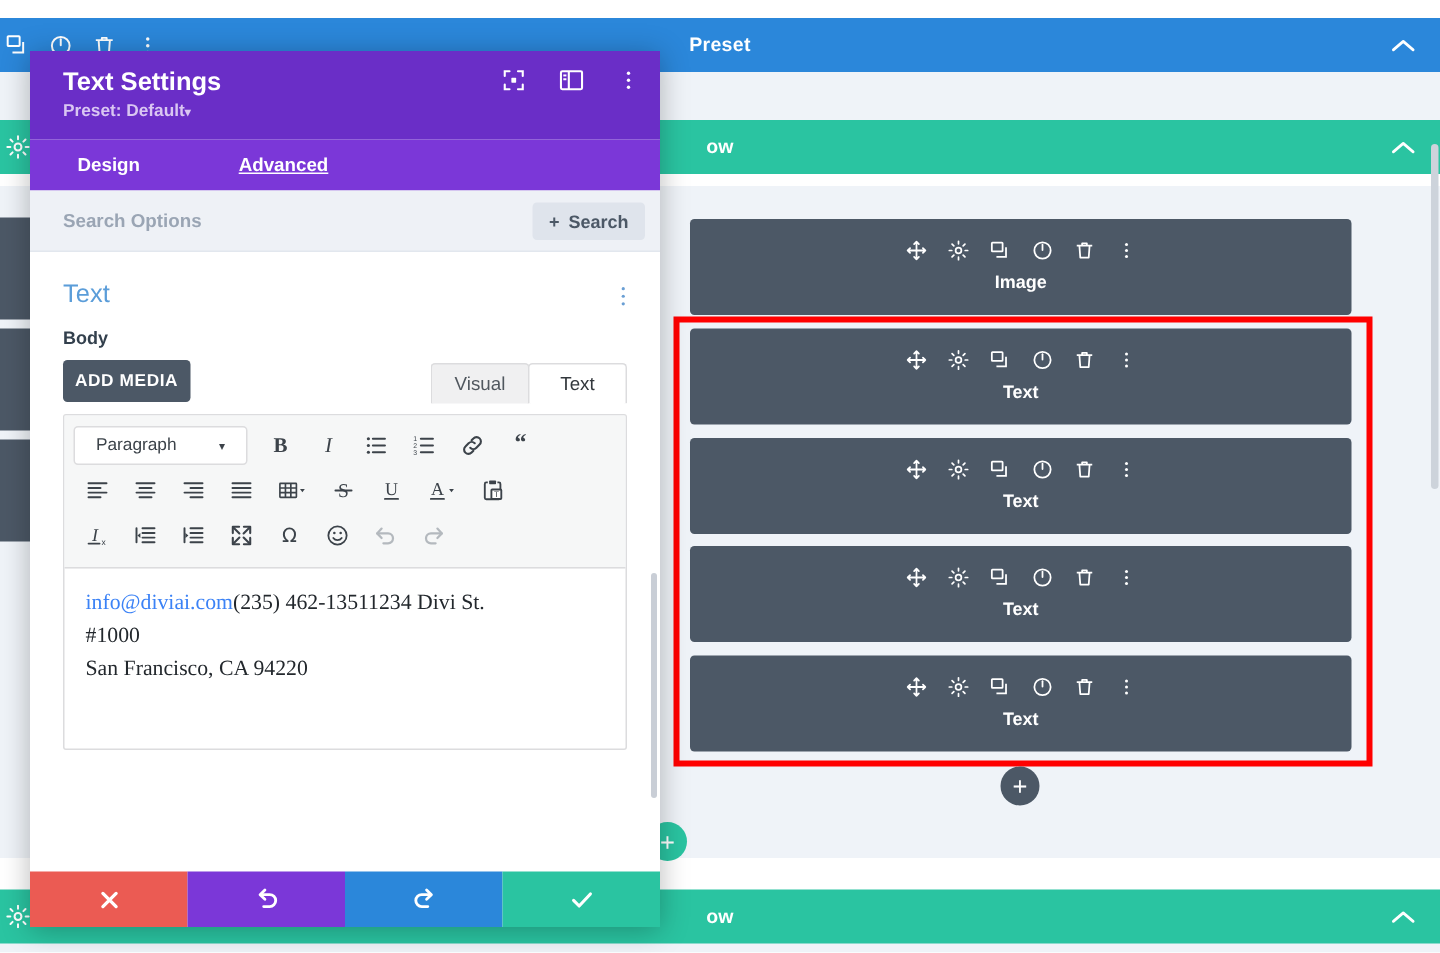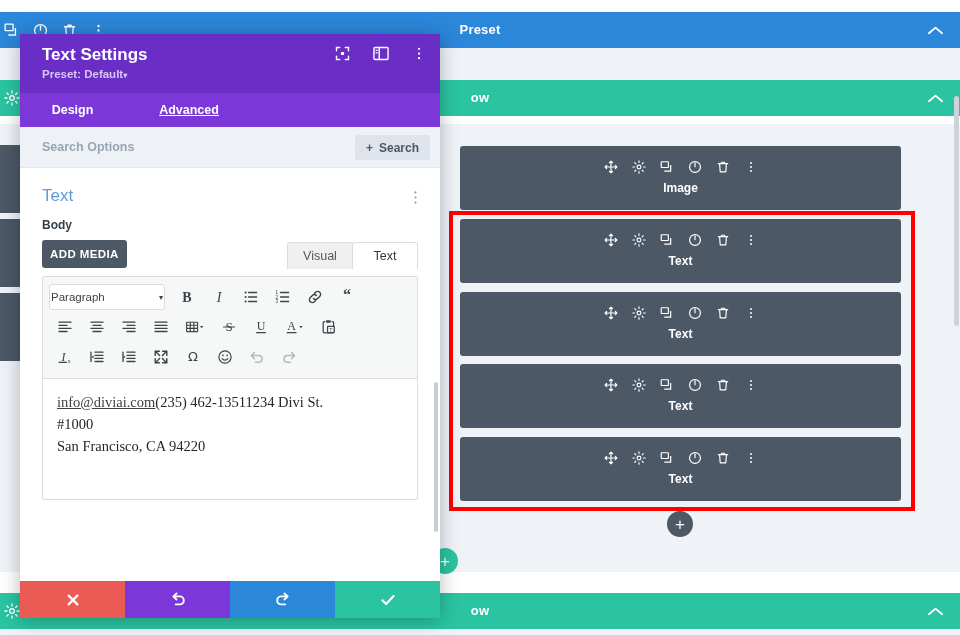--- a/index.html
+++ b/index.html
@@ -215,21 +215,21 @@
     width: 32px; height: 28px;
     display: flex; align-items: center; justify-content: center;
     color: #3c434a;
   }
   .tbtn.dim { color: #b4b9be; }
   .tbtn svg { display: block; }
   .para-select {
     width: 116px; height: 26px;
     border: 1px solid #dcdcde; border-radius: 3px; background: #fff;
     display: flex; align-items: center; justify-content: space-between;
-    padding: 0 1px; box-sizing: border-box;
+    padding: 0 14px; box-sizing: border-box;
     font-size: 11.5px; color: #3c434a;
     margin-right: 6px;
   }
   .mini-caret { font-size: 8px; color: #3c434a; margin-left: 2px; }
 
   .tmce-content {
     padding: 12px 14px 16px 14px;
     min-height: 92px;
     font-family: "Liberation Serif", serif;
     font-size: 14.5px;
@@ -787,21 +787,21 @@
               <div class="tbtn dim">
                 <svg width="16" height="16" viewBox="0 0 16 16" fill="none" stroke="#b4b9be" stroke-width="1.5" stroke-linecap="round" stroke-linejoin="round">
                   <path d="M13.4 6.6H6.3a3.3 3.3 0 0 0 0 6.6h3.1"></path>
                   <path d="M10.6 3.4l3 3.2-3 3.1"></path>
                 </svg>
               </div>
             </div>
           </div>
 
           <div class="tmce-content">
-            <span style="color:#404040;text-decoration:underline;">info@diviai.com</span><span>(235) 462-13511234 Divi St.</span><br>
+            <span style="color:#3b82f6;">info@diviai.com</span><span>(235) 462-13511234 Divi St.</span><br>
             <span>#1000</span><br>
             <span>San Francisco, CA 94220</span>
           </div>
         </div>
       </div>
 
 
       <div class="panel-scroll"></div>
     </div>
 

